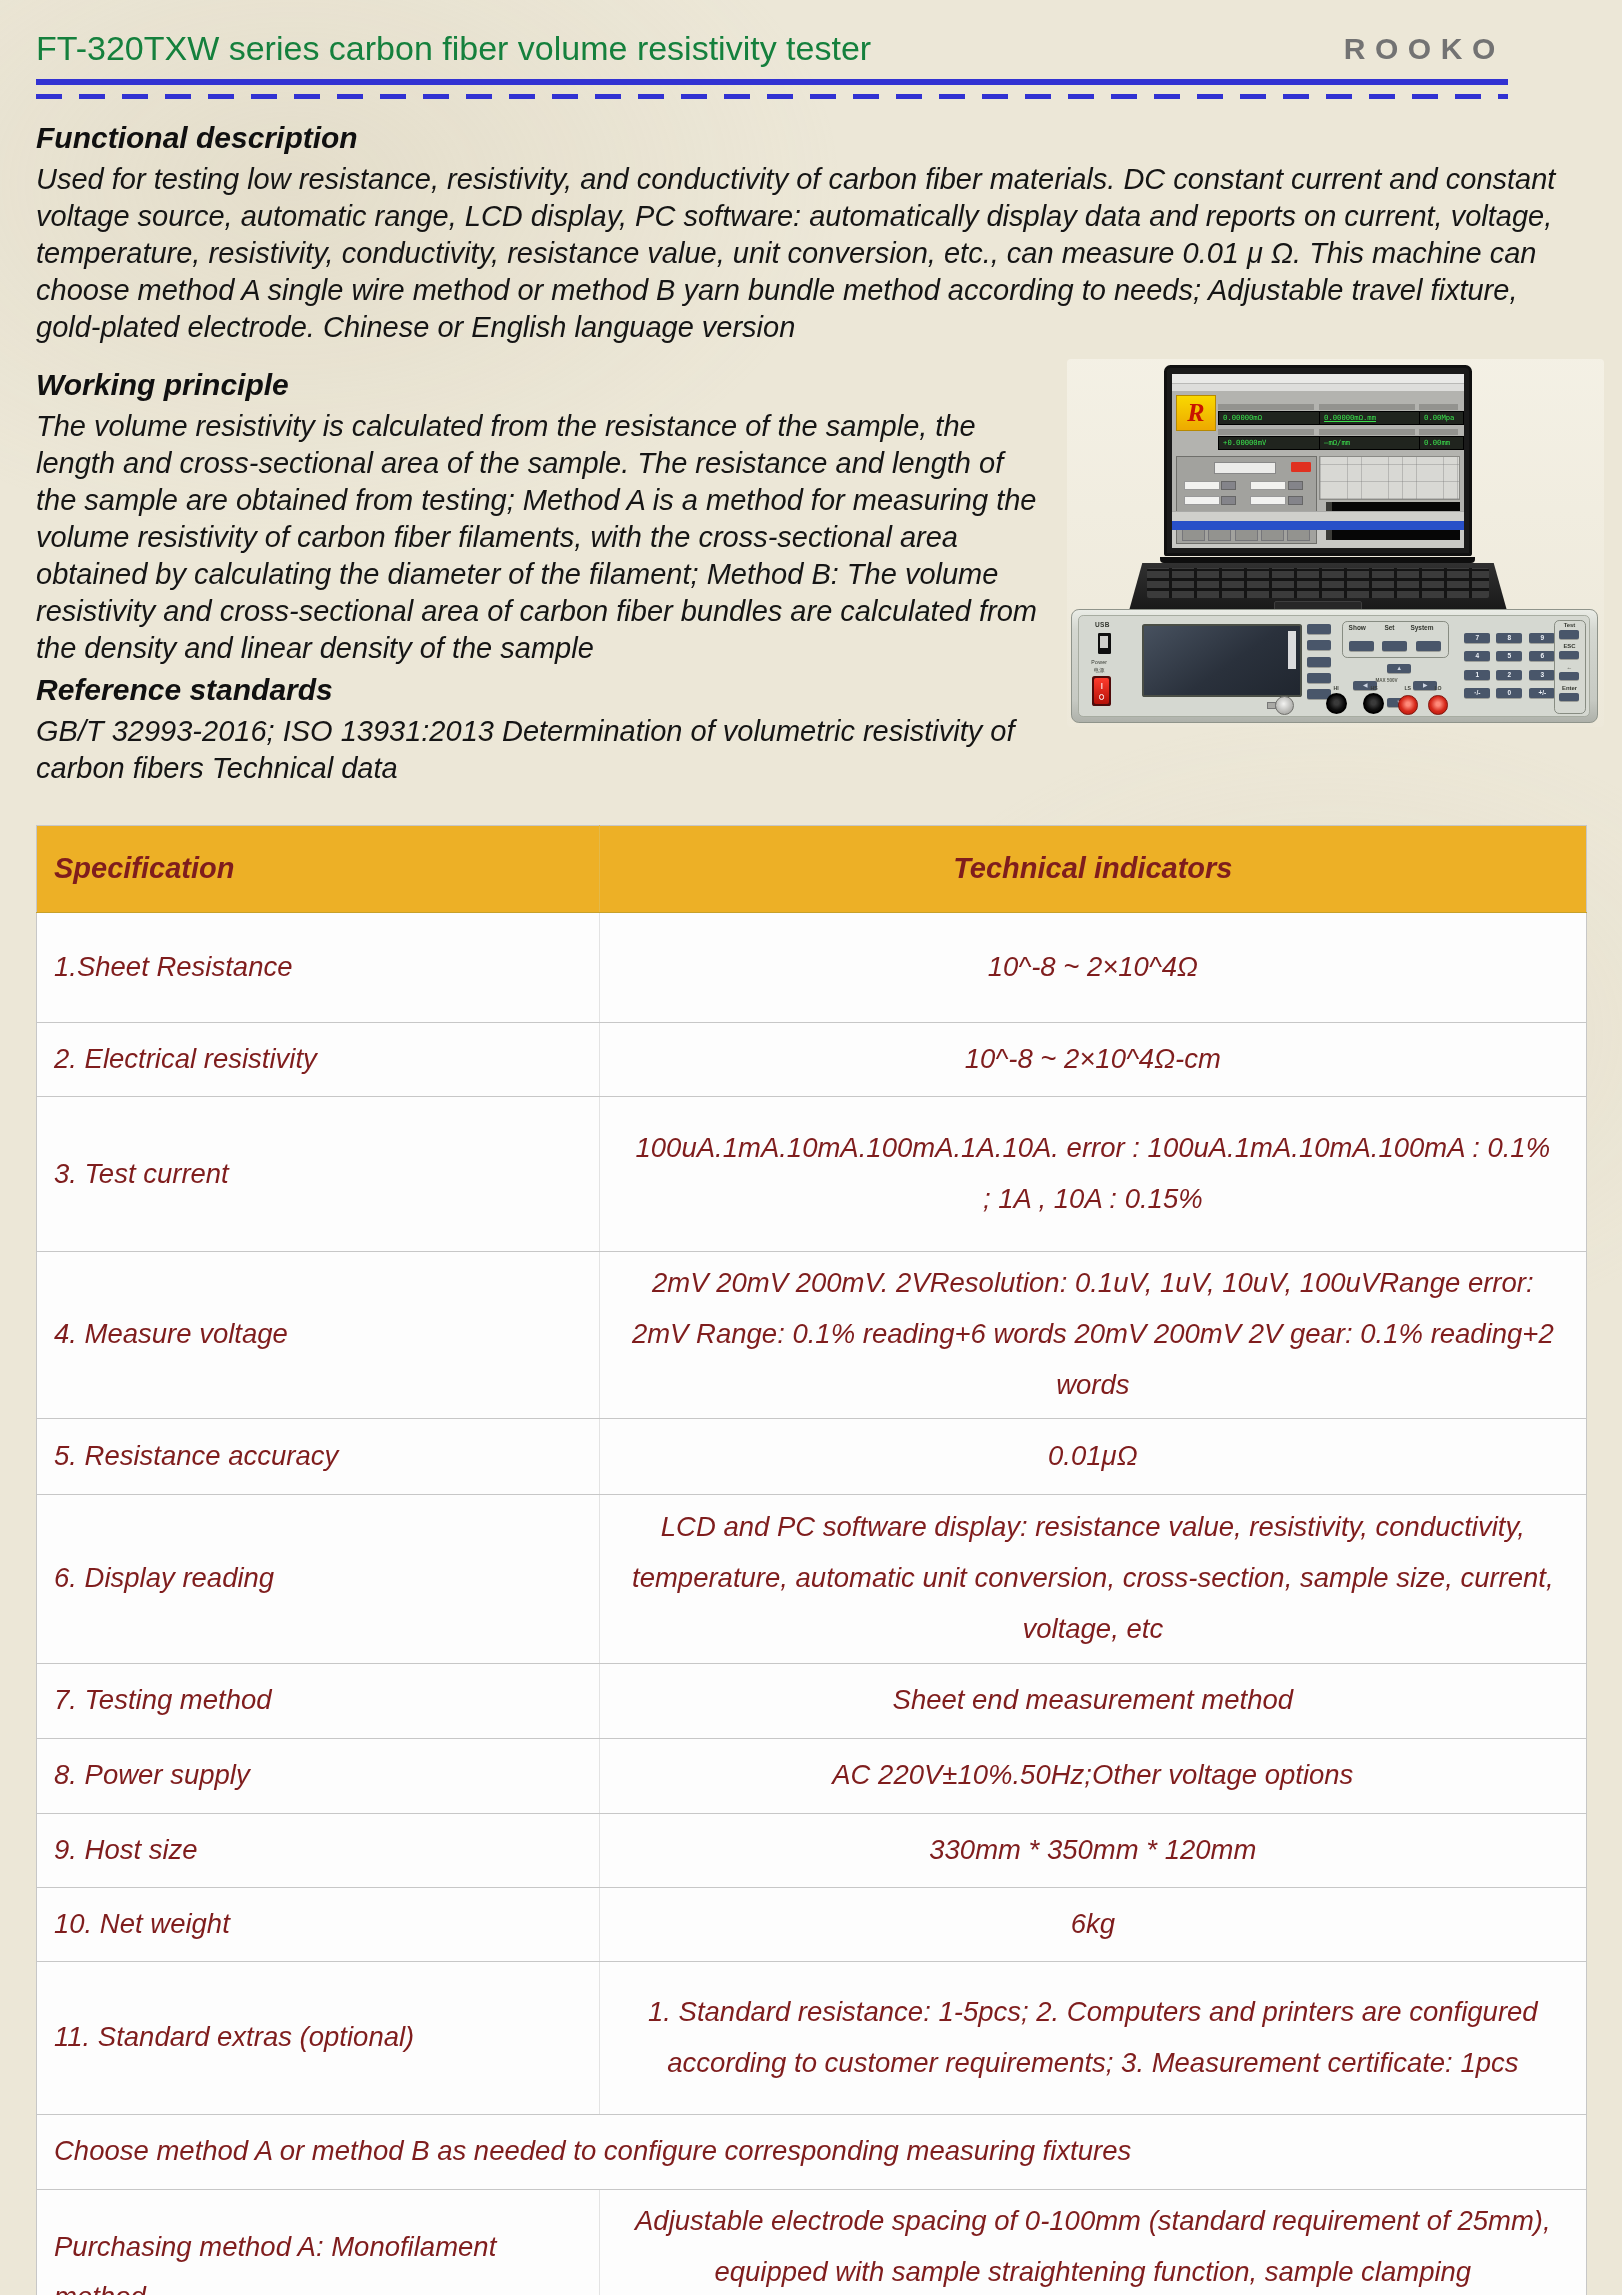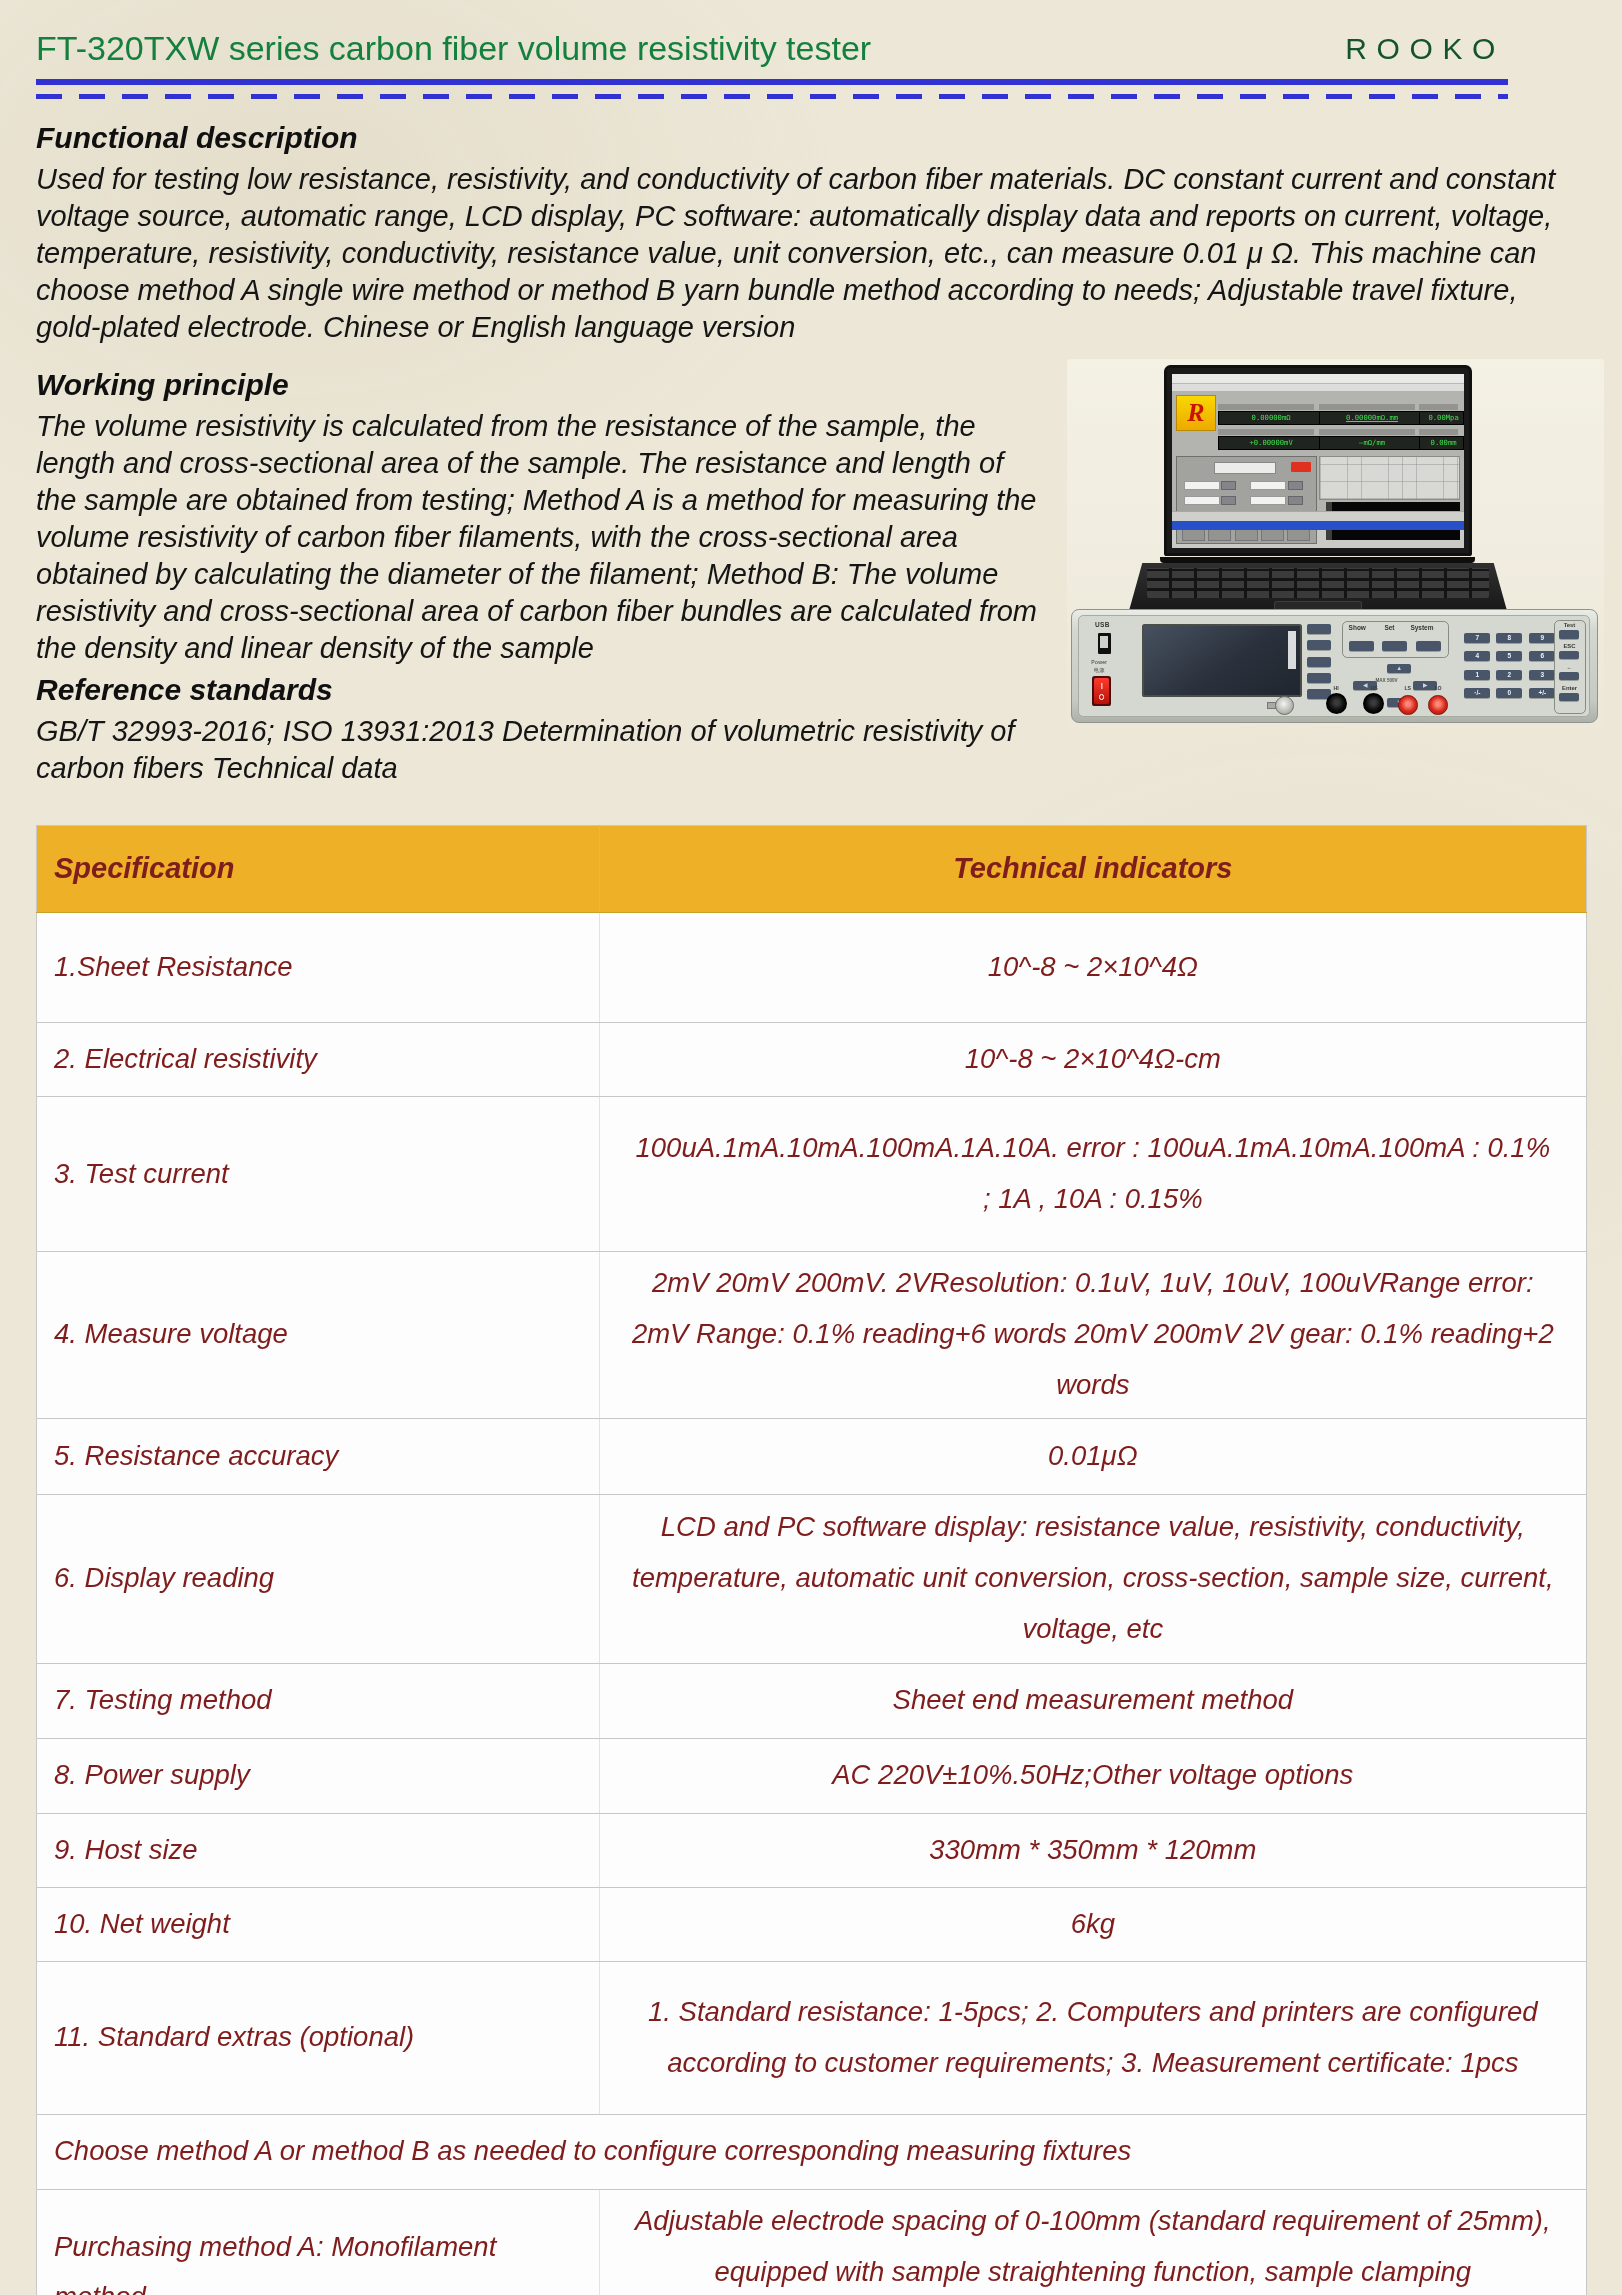--- a/index.html
+++ b/index.html
@@ -10,22 +10,22 @@
       radial-gradient(916px 589px at 18% 8%, rgba(208,198,172,.28), transparent 60%),
       radial-gradient(785px 523px at 82% 45%, rgba(214,204,178,.22), transparent 60%),
       radial-gradient(720px 589px at 45% 85%, rgba(205,196,170,.20), transparent 60%),
       #ece7d7;
   }
   .page{padding:29px 36px 0 36px;}
 
   
   .hdr{position:relative;}
   .title{font-size:34px;font-weight:normal;letter-spacing:0;color:#15803d;}
-  .brand{position:absolute;right:82px;top:2.6px;font-size:30px;font-weight:normal;
-         color:#14532d;letter-spacing:.32em;}
+  .brand{position:absolute;right:82px;top:2.6px;font-size:30px;font-weight:bold;
+         color:#737373;letter-spacing:.32em;}
   .rule-solid{margin-top:10.5px;width:1472px;height:6.5px;background:#3232d2;}
   .rule-dashed{margin-top:8.5px;width:1472px;height:5.9px;
     background:repeating-linear-gradient(90deg,#3232d2 0 26px,transparent 26px 43px);}
 
   
   h2{font-style:italic;font-weight:bold;font-size:30px;line-height:1.15;margin:22px 0 5.2px 0;color:#101010;}
   h2.tight{margin-top:6.5px;}
   p.body{font-style:italic;font-size:29px;line-height:37px;margin:0;color:#151515;}
 
   
@@ -38,21 +38,21 @@
   .scr{position:relative;width:100%;height:100%;background:#c9c9c5;overflow:hidden;}
   .scr-title{height:9.2px;background:#e9e9e7;border-bottom:0.7px solid #b9b9b7;}
   .scr-menu{height:7.9px;background:#dddddb;border-bottom:0.7px solid #c2c2c0;}
   .scr-main{position:absolute;left:0;right:0;top:17.7px;bottom:18.3px;background:#b3b3af;}
   .sw-logo{position:absolute;left:3.9px;top:3.3px;width:38px;height:34px;
            background:linear-gradient(#f9d800,#eda900);border:0.7px solid #b78900;
            color:#c81400;font:italic bold 26px "Liberation Serif",serif;text-align:center;line-height:33px;
            transform:rotate(0.001deg);}
   .rl{position:absolute;height:5.9px;background:#93938f;}
   .ro{position:absolute;height:11.8px;background:#20241e;border:0.7px solid #000;color:#3ae14c;
-      font:7.2px/11.8px "DejaVu Sans Mono",monospace;padding-left:3.9px;white-space:nowrap;overflow:hidden;text-align:center;}
+      font:7.2px/11.8px "DejaVu Sans Mono",monospace;padding-left:3.9px;white-space:nowrap;overflow:hidden;}
   .cp{position:absolute;left:3.9px;top:65px;width:139px;height:86px;background:#a2a29e;border:0.7px solid #6f6f6b;}
   .combo{position:absolute;left:37px;top:5.2px;width:60px;height:9.8px;background:#ececea;border:0.7px solid #888;}
   .redbtn{position:absolute;right:5.2px;top:5.2px;width:19.6px;height:9.2px;background:#e03020;border-radius:1.3px;}
   .fld{position:absolute;width:34px;height:7.2px;background:#f2f2f0;border:0.7px solid #999;}
   .fbt{position:absolute;width:13px;height:7.2px;background:#84848a;border:0.7px solid #666;}
   .bbtn{position:absolute;width:21px;height:9.8px;background:#93938f;border:0.7px solid #76767a;top:72px;}
   .chart{position:absolute;left:147px;top:65px;width:139px;height:42px;border:0.7px solid #8a8a86;
     background-image:repeating-linear-gradient(90deg,rgba(120,120,120,.35) 0 0.7px,transparent 0.7px 13.7px),
                      repeating-linear-gradient(0deg,rgba(120,120,120,.35) 0 0.7px,transparent 0.7px 8.5px);
     background-color:#d8d8d4;}

